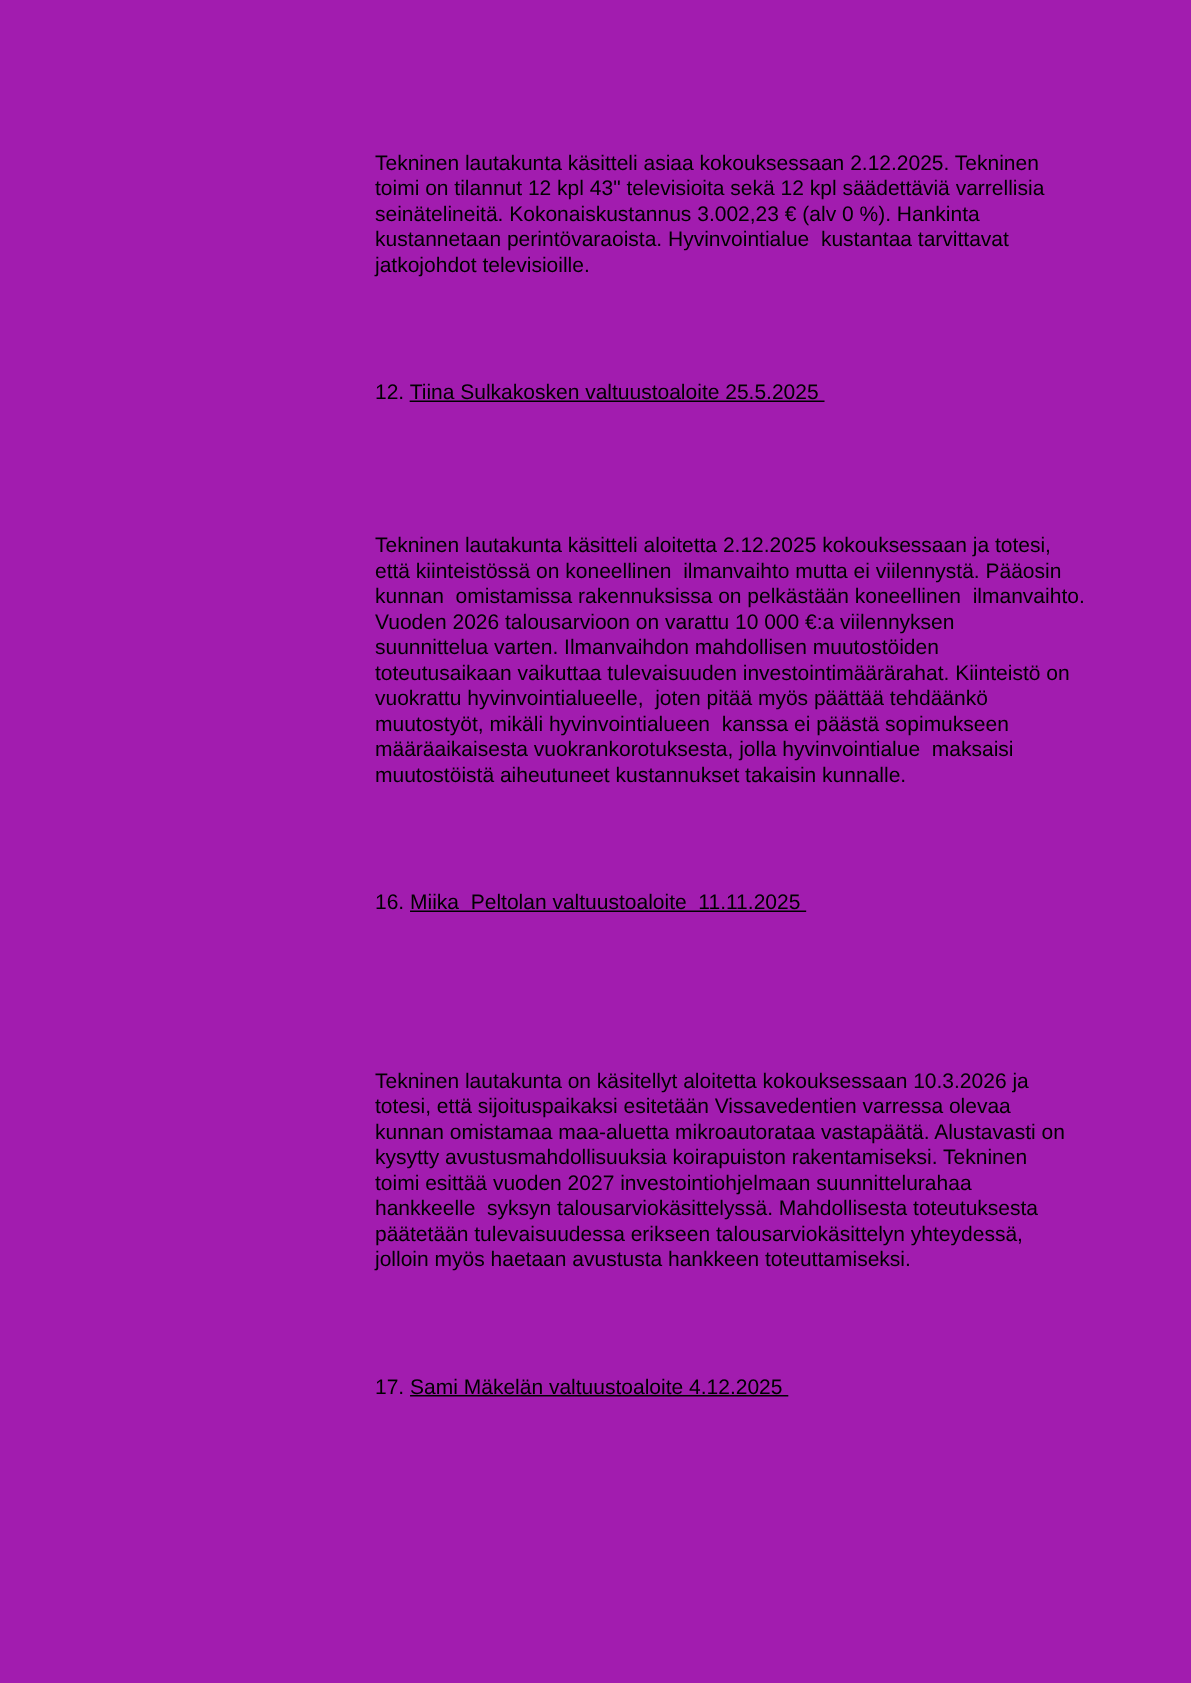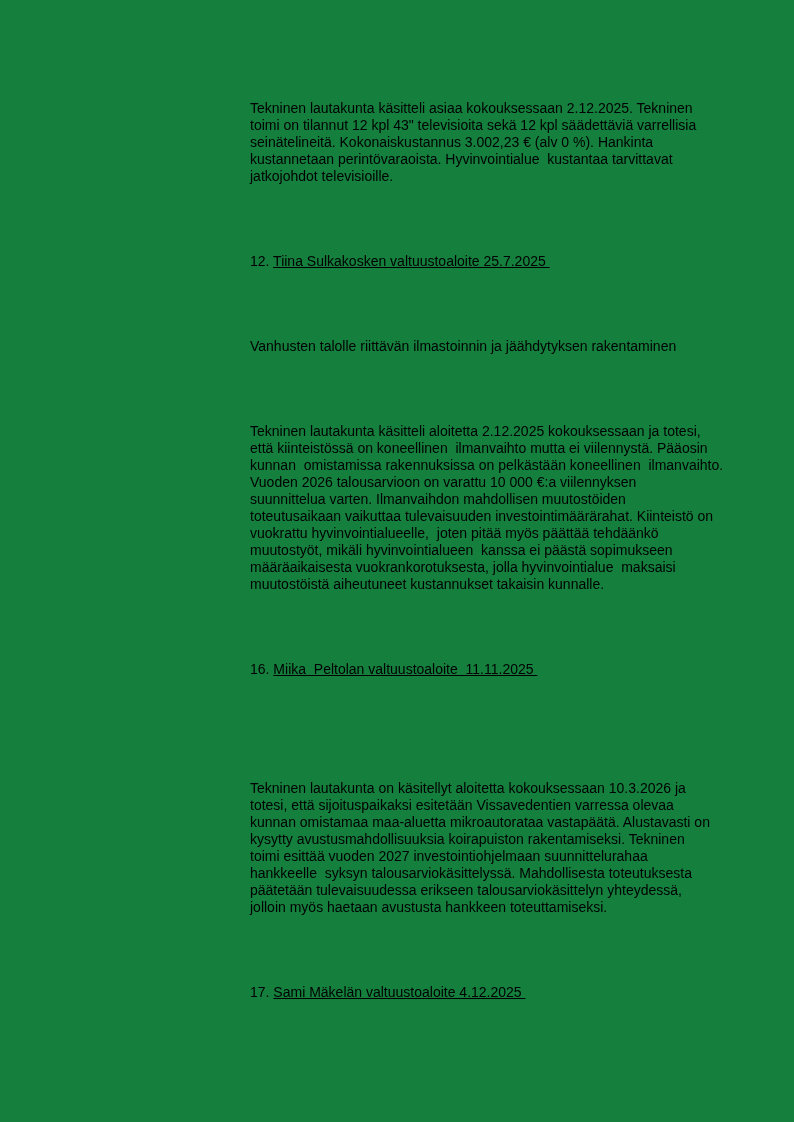--- a/index.html
+++ b/index.html
@@ -4,21 +4,21 @@
 <style>
   html, body {
     margin: 0;
     padding: 0;
     background: #ffffff;
   }
   .page {
     position: relative;
     width: 794px;
     height: 1122px;
-    background: #15803d;
+    background: #a21caf;
     overflow: hidden;
     font-family: "Liberation Sans", sans-serif;
     color: #000000;
   }
   .doc-column {
     position: absolute;
     left: 250px;
     top: 49px;
     width: 520px;
     font-size: 14px;
@@ -40,23 +40,22 @@
 
 <div class="page">
   <div class="doc-column">
 
     <div class="block">Tekninen lautakunta käsitteli asiaa kokouksessaan 2.12.2025. Tekninen
 toimi on tilannut 12 kpl 43" televisioita sekä 12 kpl säädettäviä varrellisia
 seinätelineitä. Kokonaiskustannus 3.002,23 € (alv 0 %). Hankinta
 kustannetaan perintövaraoista. Hyvinvointialue  kustantaa tarvittavat
 jatkojohdot televisioille.</div>
 
-    <div class="block"><span>12. </span><span class="heading-title">Tiina Sulkakosken valtuustoaloite 25.7.2025 </span></div>
+    <div class="block"><span>12. </span><span class="heading-title">Tiina Sulkakosken valtuustoaloite 25.5.2025 </span></div>
 
-    <div class="block">Vanhusten talolle riittävän ilmastoinnin ja jäähdytyksen rakentaminen</div>
 
     <div class="block">Tekninen lautakunta käsitteli aloitetta 2.12.2025 kokouksessaan ja totesi,
 että kiinteistössä on koneellinen  ilmanvaihto mutta ei viilennystä. Pääosin
 kunnan  omistamissa rakennuksissa on pelkästään koneellinen  ilmanvaihto.
 Vuoden 2026 talousarvioon on varattu 10 000 €:a viilennyksen
 suunnittelua varten. Ilmanvaihdon mahdollisen muutostöiden
 toteutusaikaan vaikuttaa tulevaisuuden investointimäärärahat. Kiinteistö on
 vuokrattu hyvinvointialueelle,  joten pitää myös päättää tehdäänkö
 muutostyöt, mikäli hyvinvointialueen  kanssa ei päästä sopimukseen
 määräaikaisesta vuokrankorotuksesta, jolla hyvinvointialue  maksaisi

